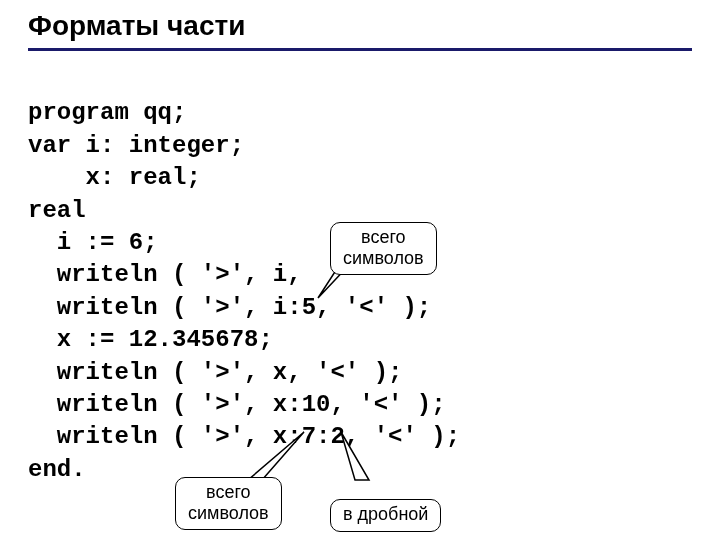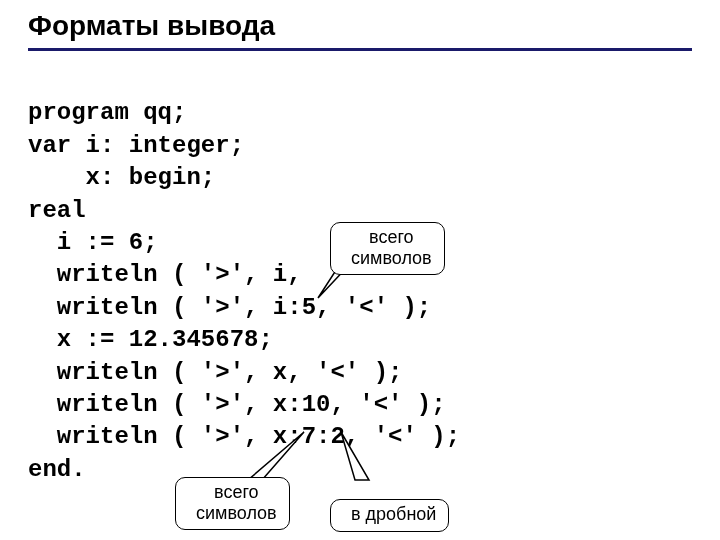--- a/index.html
+++ b/index.html
@@ -37,21 +37,21 @@
     font-weight: bold;
     position: relative;
   }
 
   
   .bubble {
     position: absolute;
     background: #fff;
     border: 1.5px solid #000;
     border-radius: 10px;
-    padding: 4px 12px 6px 20px;
+    padding: 4px 12px 6px 12px;
     font-family: Arial, Helvetica, sans-serif;
     font-size: 18px;
     font-weight: normal;
     text-align: center;
     line-height: 1.15;
     z-index: 5;
   }
   .bubble .l1 { display: block; }
   .bubble .l2 { display: block; }
 
@@ -60,27 +60,27 @@
     position: absolute;
     z-index: 4;
     pointer-events: none;
   }
 </style>
 </head>
 <body>
 
 <div class="slide">
 
-  <h1 class="title">Форматы вывода</h1>
+  <h1 class="title">Форматы части</h1>
   <hr class="rule">
 
   <div class="code">
 <span>program qq;</span>
 <span>var i: integer;</span>
-<span>    x: begin;</span>
+<span>    x: real;</span>
 <span>real</span>
 <span>  i := 6;</span>
 <span>  writeln ( '&gt;', i,</span>
 <span>  writeln ( '&gt;', i:5, '&lt;' );</span>
 <span>  x := 12.345678;</span>
 <span>  writeln ( '&gt;', x, '&lt;' );</span>
 <span>  writeln ( '&gt;', x:10, '&lt;' );</span>
 <span>  writeln ( '&gt;', x:7:2, '&lt;' );</span>
 <span>end.</span>
   </div>

